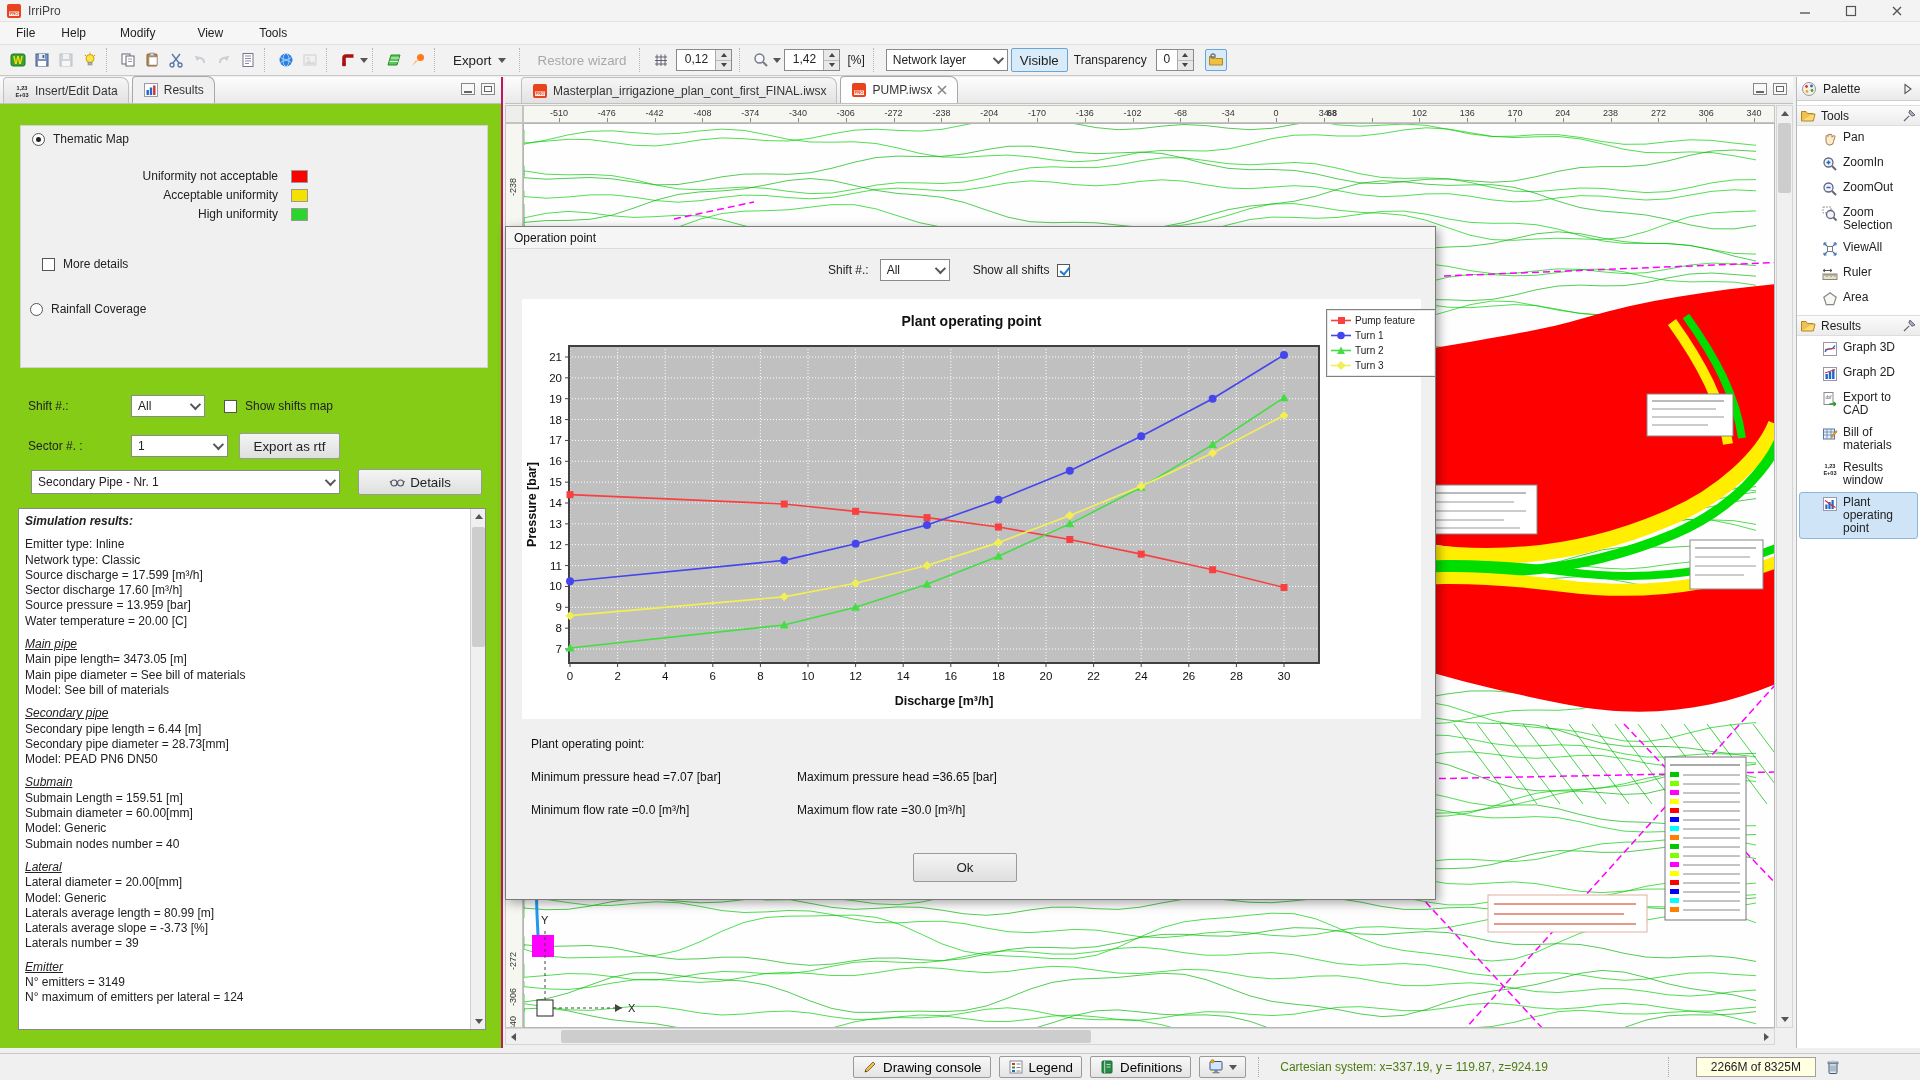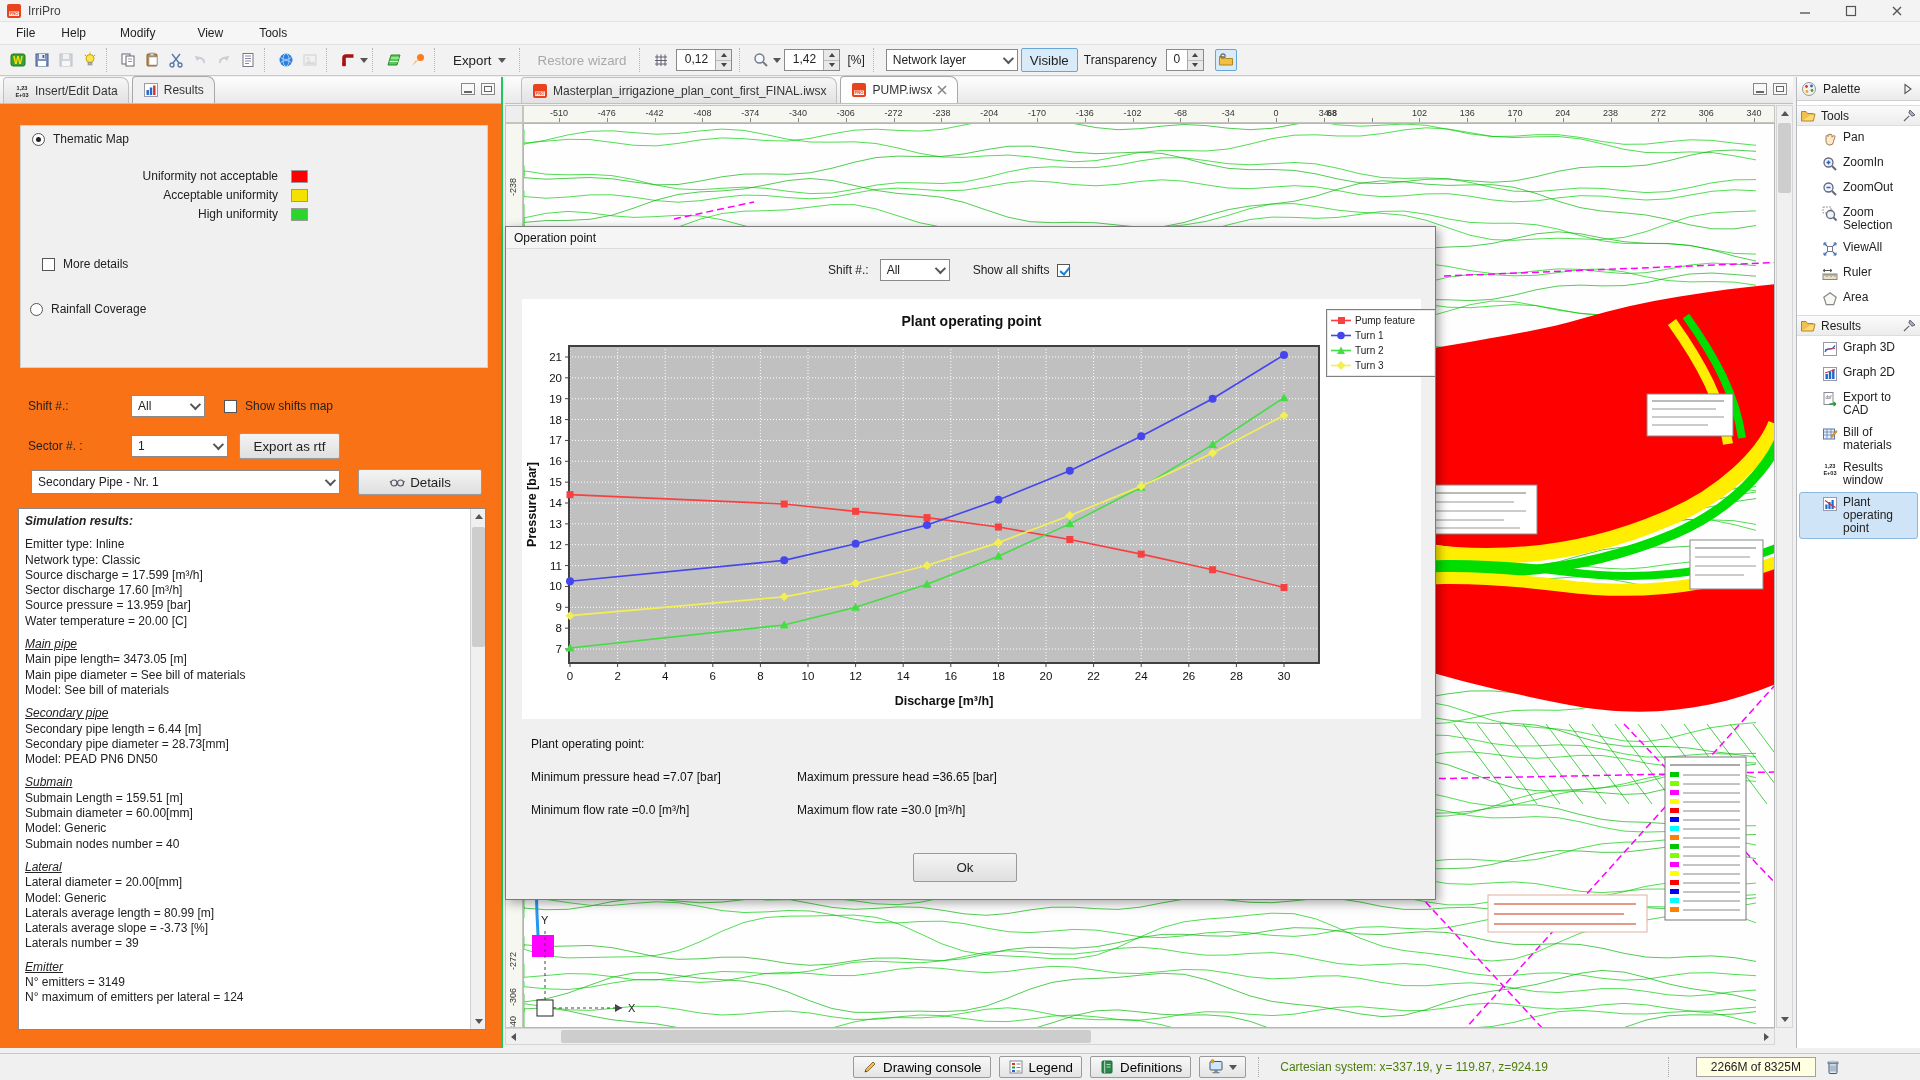--- a/index.html
+++ b/index.html
@@ -29,21 +29,21 @@
   .spin .btns div:last-child { border-bottom:none; }
   .arr-up { width:0;height:0;border-left:3px solid transparent;border-right:3px solid transparent;border-bottom:4px solid #444; }
   .arr-dn { width:0;height:0;border-left:3px solid transparent;border-right:3px solid transparent;border-top:4px solid #444; }
   .combo { height:22px; background:#fff; border:1px solid #8a8a8a; display:inline-flex; align-items:center; justify-content:space-between; padding:0 6px; margin:0 3px; }
   .combo .cv { margin-right:10px; white-space:nowrap; }
   .combo .dd { width:8px; height:8px; border-right:2px solid #555; border-bottom:2px solid #555; transform:rotate(45deg) translateY(-2px); }
   .tbtn.hl { background:#d9ebf9; border:1px solid #66a7d8; }
   .tbi.hl { background:#d9ebf9; border:1px solid #66a7d8; }
 
   
-  .left-panel { position:absolute; left:0; top:77px; width:503px; height:971px; background:#f97316; border-right:2px solid #22c55e; }
+  .left-panel { position:absolute; left:0; top:77px; width:503px; height:971px; background:#84cc16; border-right:2px solid #be185d; }
   .tabbar { position:absolute; left:0; top:0; width:100%; height:27px; background:linear-gradient(#fdfdfd,#e9e9e9); border-bottom:1px solid #c0c0c0; display:flex; align-items:flex-end; }
   .tab { height:26px; display:flex; align-items:center; gap:5px; padding:0 10px; border:1px solid #c0c0c0; border-bottom:none; border-radius:4px 8px 0 0; background:linear-gradient(#f6f6f6,#e2e2e2); margin-left:3px; color:#333; white-space:nowrap; }
   .tab.active { background:#f0f0f0; height:27px; border-color:#a8a8a8; }
   .map-tabbar .tab.active { background:#fdfdfd; }
   .panebtns { position:absolute; right:6px; top:6px; display:flex; gap:6px; }
   .panebtn { width:14px; height:12px; border:1px solid #888; background:#f8f8f8; position:relative; }
   .panebtn.min::after { content:""; position:absolute; left:2px; right:2px; bottom:1px; height:2px; background:#666; }
   .panebtn.max::after { content:""; position:absolute; left:2px; right:2px; top:2px; bottom:2px; border:1px solid #666; }
 
   .groupbox { position:absolute; left:20px; top:48px; width:468px; height:243px; border:1px solid #d2d2d2; background:#f0f0f0; }
@@ -308,21 +308,21 @@
           <div>
             <span class="arr-up"></span>
           </div>
           <div>
             <span class="arr-dn"></span>
           </div>
         </span>
     </span>
     <span style="margin:0 4px;">[%]</span>
     <span class="tsep"></span>
-    <span class="combo" style="width:132px;justify-content:space-between;">
+    <span class="combo" style="width:122px;justify-content:space-between;">
       <span class="cv">Network layer</span>
         <span class="dd"></span>
     </span>
     <button class="tbtn hl">
         <span>Visible</span>
       </button>
     <span style="margin:0 6px;">Transparency</span>
     <span class="spin">
       <span class="val" style="min-width:20px;">0</span>
       <span class="btns">

